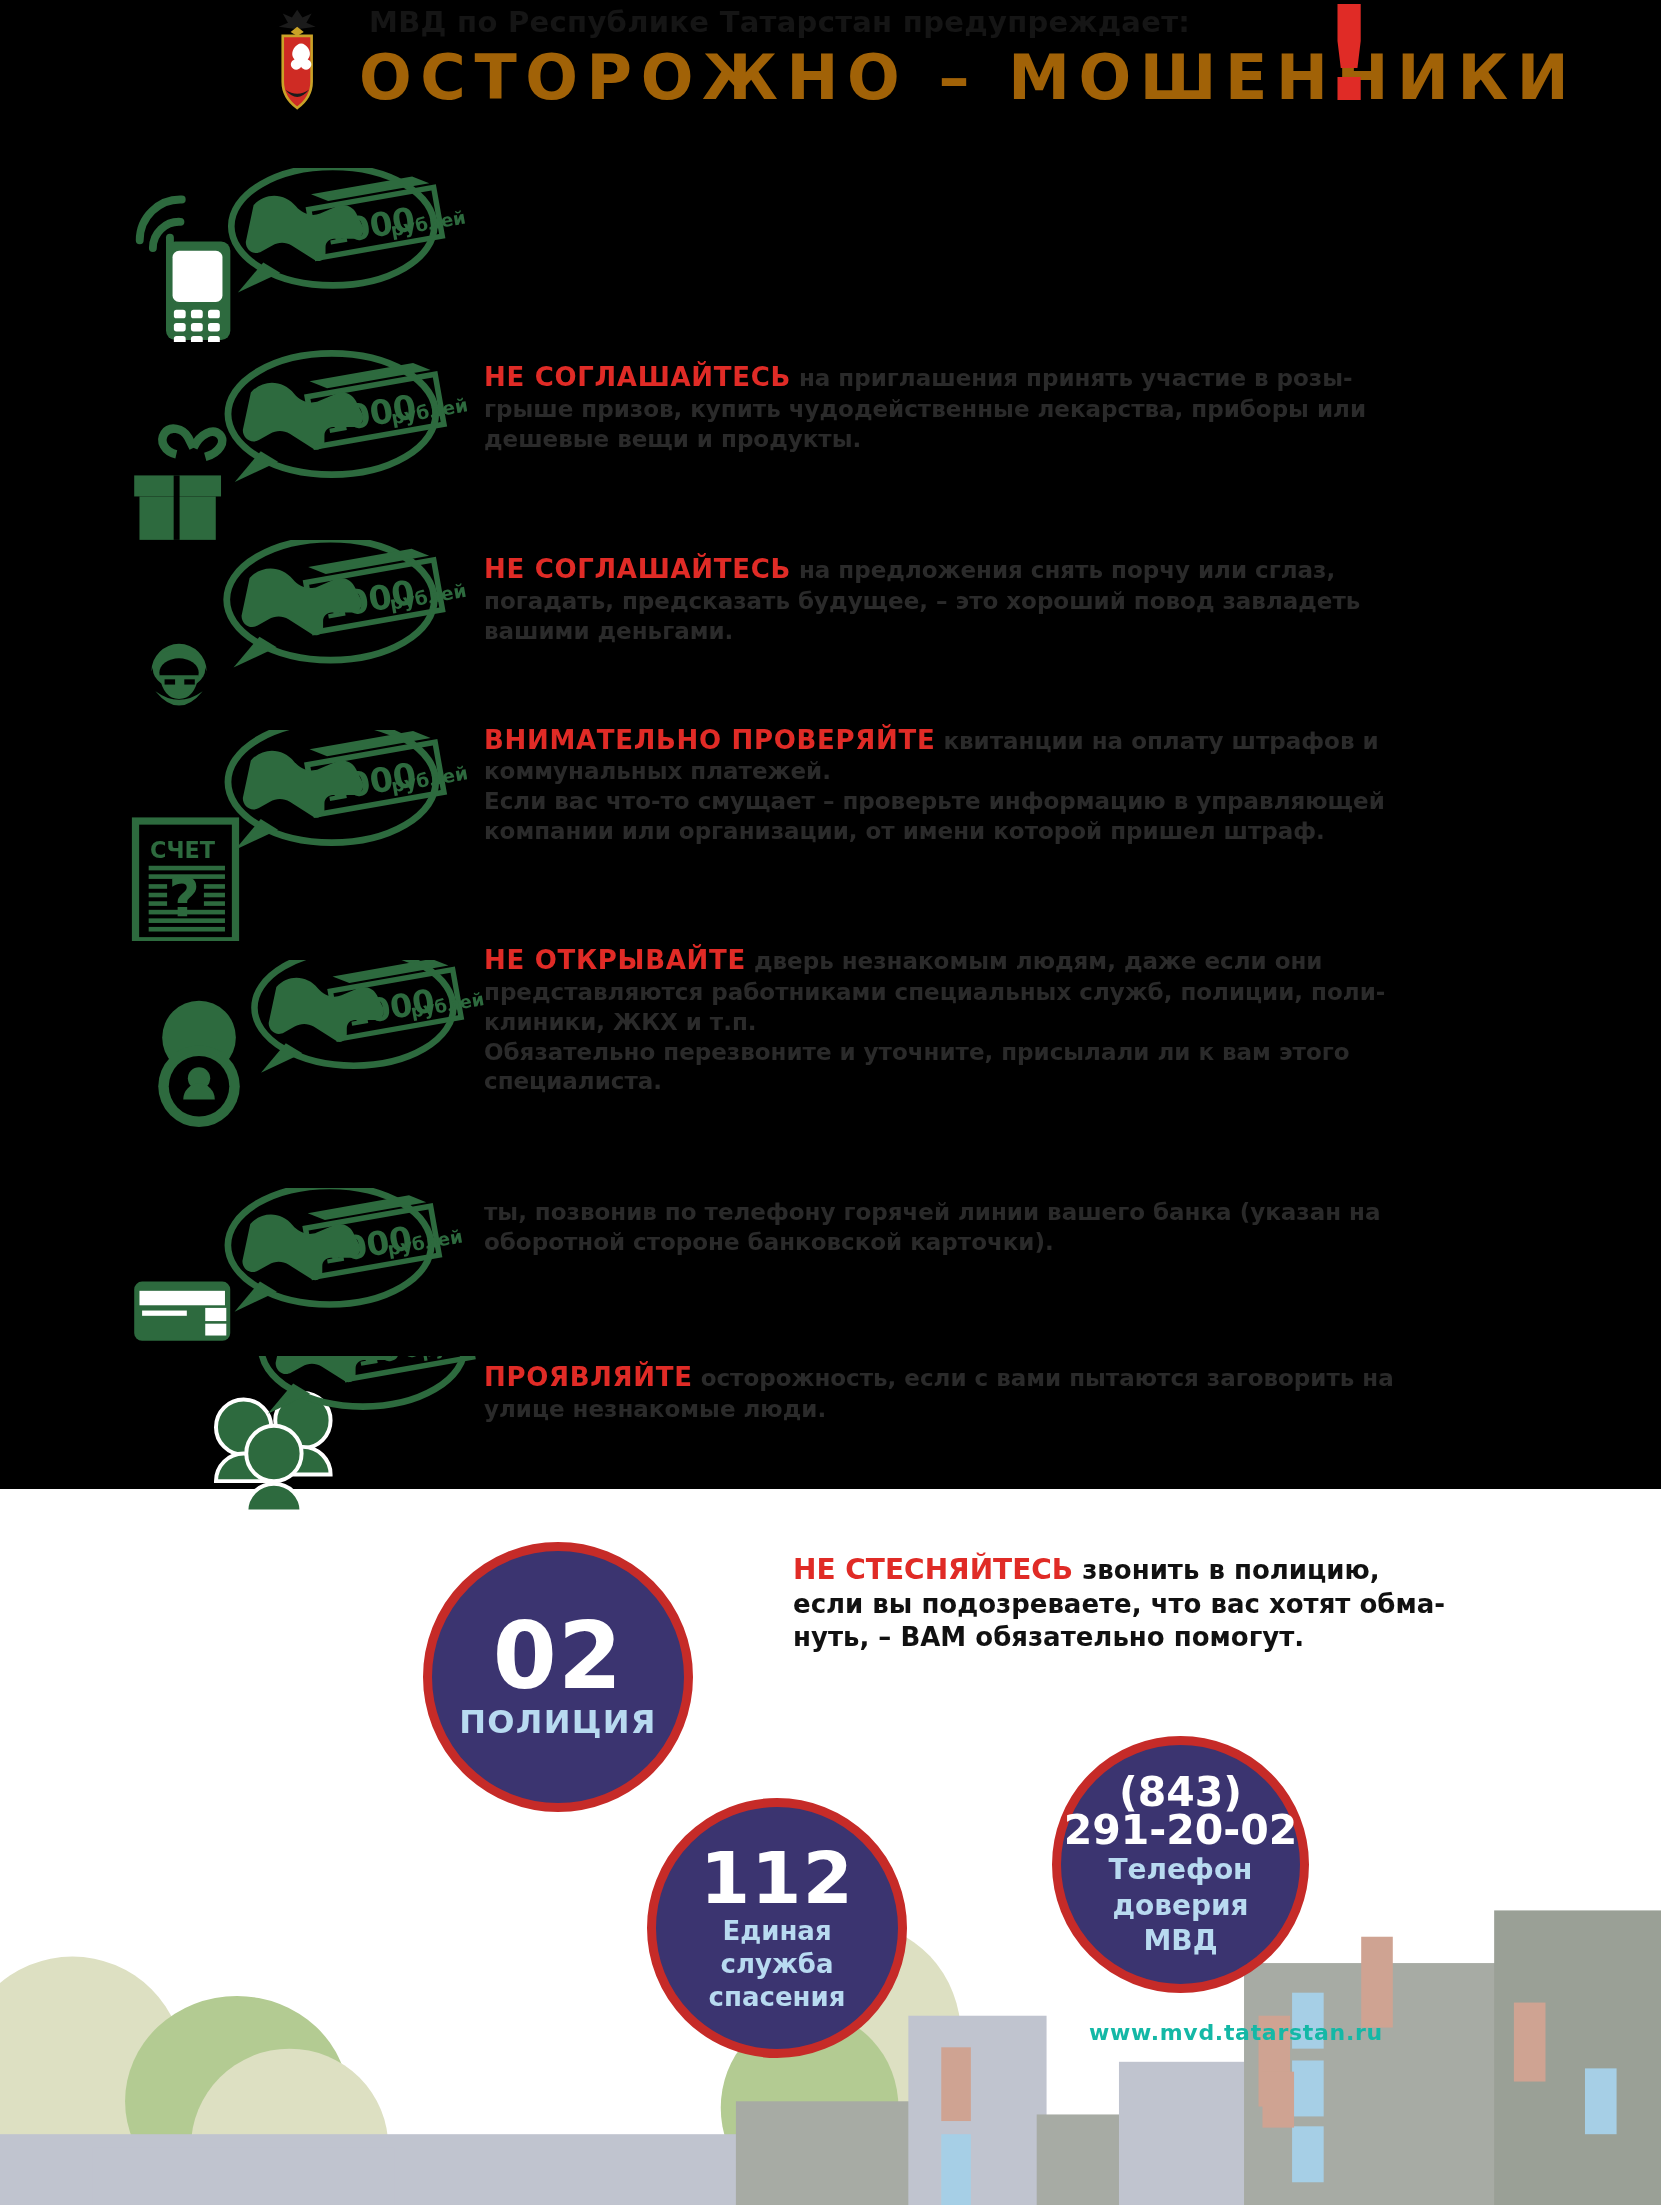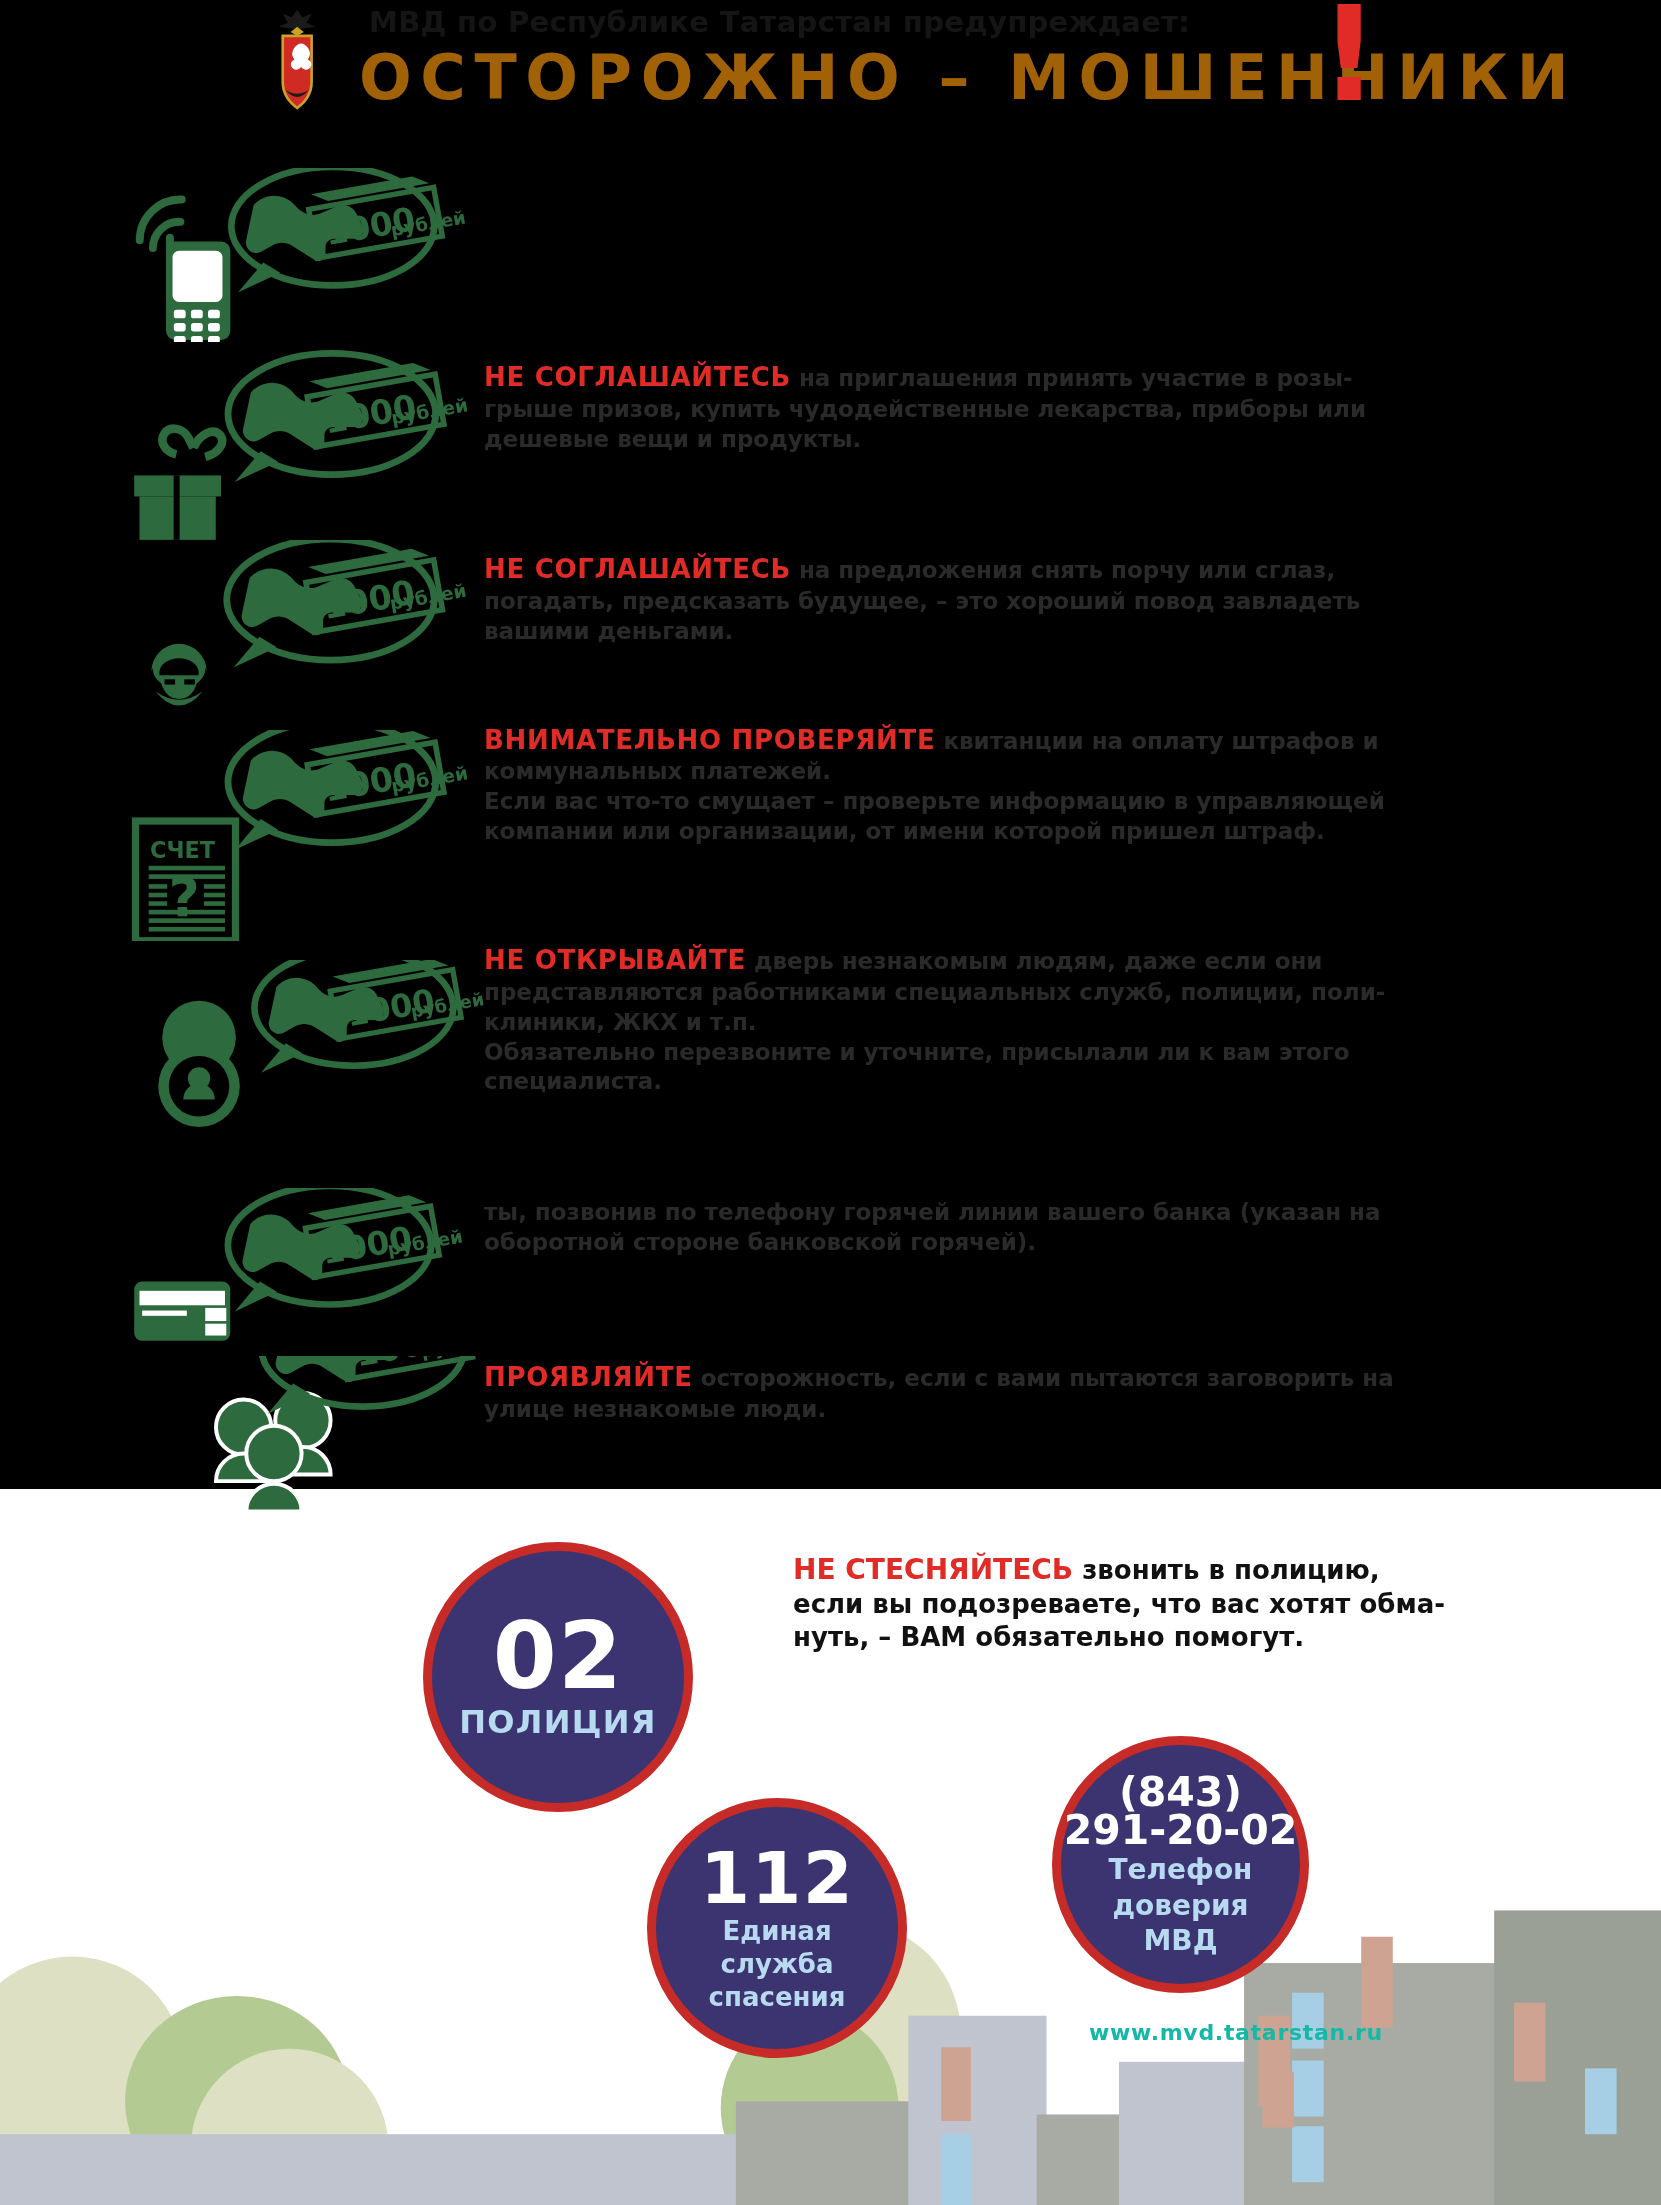--- a/index.html
+++ b/index.html
@@ -258,21 +258,21 @@
         <rect x="26" y="186" width="68" height="8" fill="#fff"></rect>
         <rect x="122" y="182" width="32" height="20" fill="#fff"></rect>
         <rect x="122" y="206" width="32" height="18" fill="#fff"></rect>
       </g>
       <g transform="translate(150,-10) scale(0.92)">
           <use href="#moneyBubble"></use>
         </g>
     </svg>
     <div class="txt" style="top:13px;">
       <div class="body-txt">ты, позвонив по телефону горячей линии вашего банка (указан на</div>
-      <div class="body-txt">оборотной стороне банковской горячей).</div>
+      <div class="body-txt">оборотной стороне банковской карточки).</div>
     </div>
   </div>
 
   <div class="row" style="top:1356px; height:191px; width:1662px; z-index:5;">
     <svg class="icon" style="left:125px; top:0px;" width="369" height="191" viewBox="0 0 560 290">
       <g fill="#2d6a3e" stroke="#fff" stroke-width="6">
         <circle cx="180" cy="108" r="42"></circle>
         <path d="M138 190 a42 42 0 0 1 84 0 Z"></path>
         <circle cx="270" cy="98" r="42"></circle>
         <path d="M228 180 a42 42 0 0 1 84 0 Z"></path>

